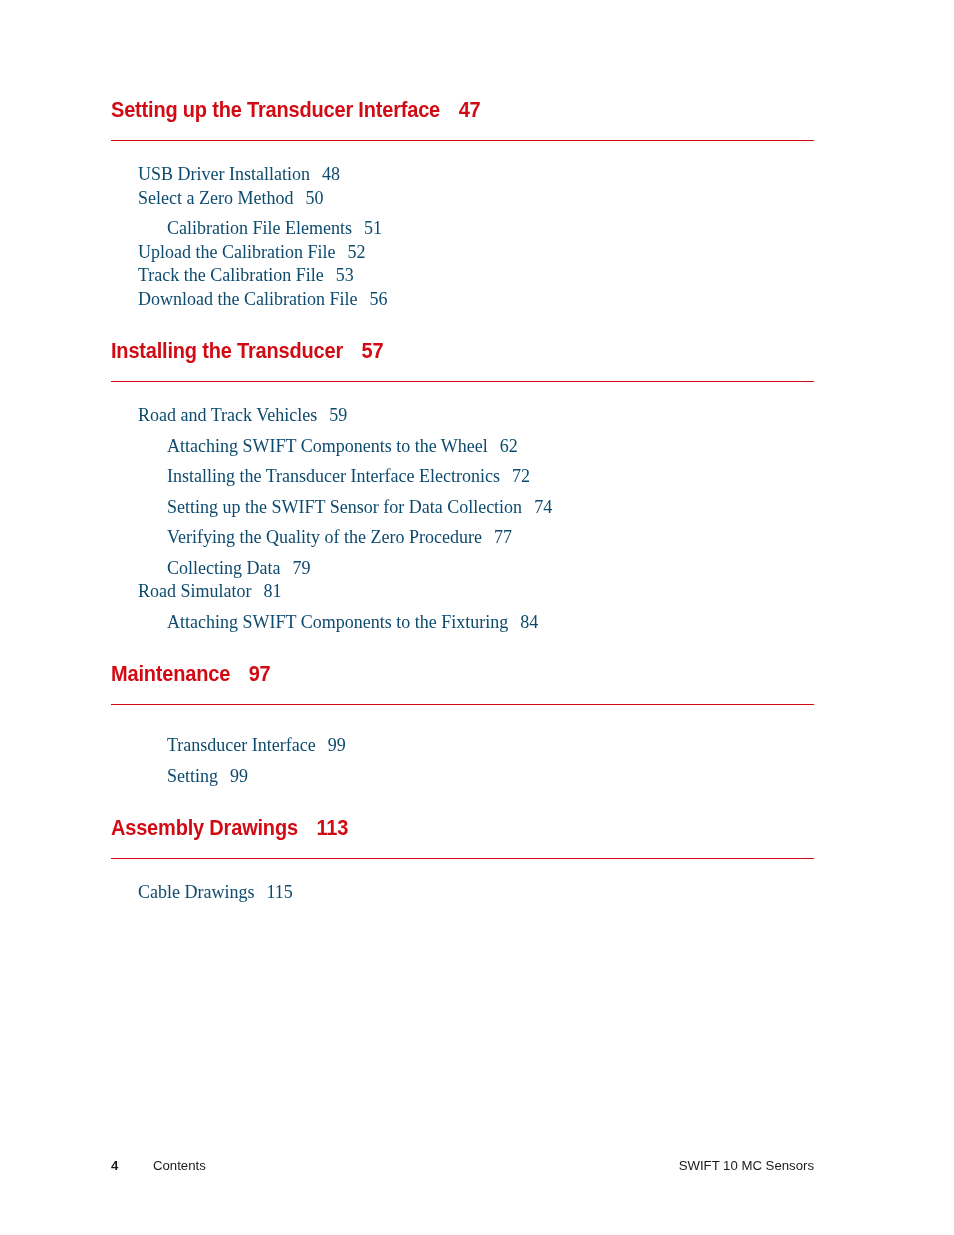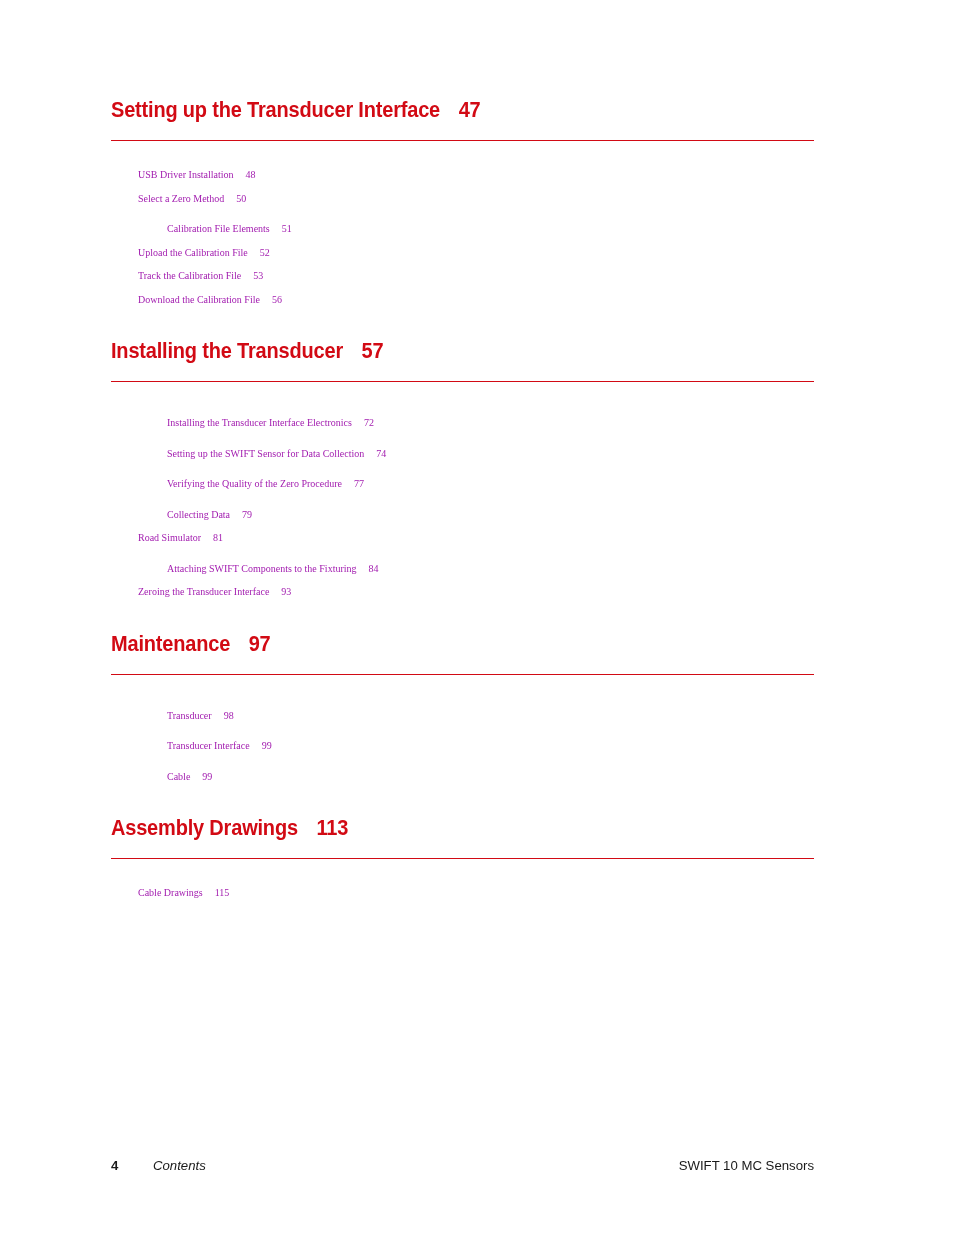--- a/index.html
+++ b/index.html
@@ -55,22 +55,22 @@
 
   .section-rule {
     height: 0;
     border-top: 1.6px solid #d20a14;
     width: 703px;
   }
 
   
   .entries {
     font-family: "Liberation Serif", serif;
-    color: #a21caf;
-    font-size: 10px;
+    color: #0c4a6e;
+    font-size: 18px;
     text-align: right;
   }
   .entry {
     display: flex;
     align-items: baseline;
     height: 23.5px;
     line-height: 23.5px;
     white-space: nowrap;
   }
   .entry .label { display: inline-block; }
@@ -97,21 +97,20 @@
     display: flex;
     align-items: baseline;
   }
   .footer-page-num {
     font-weight: bold;
     width: 42px;
     display: inline-block;
   }
   .footer-left-label {
     flex: 0 0 auto;
-    font-style: italic;
   }
   .footer-right {
     margin-left: auto;
   }
 </style>
 </head>
 <body>
 
 <div id="page">
 
@@ -154,20 +153,28 @@
       </div>
       <div class="section">
         <div class="section-head">
           <span class="section-title">Installing the Transducer</span>
           <span class="section-page">57</span>
         </div>
         <div class="gap-head-rule"></div>
         <div class="section-rule"></div>
         <div class="gap-rule-entries"></div>
         <div class="entries">
+          <div class="entry lvl1">
+            <span class="label">Road and Track Vehicles</span>
+            <span class="pg">59</span>
+          </div>
+          <div class="entry lvl2">
+            <span class="label">Attaching SWIFT Components to the Wheel</span>
+            <span class="pg">62</span>
+          </div>
           <div class="entry lvl2">
             <span class="label">Installing the Transducer Interface Electronics</span>
             <span class="pg">72</span>
           </div>
           <div class="entry lvl2">
             <span class="label">Setting up the SWIFT Sensor for Data Collection</span>
             <span class="pg">74</span>
           </div>
           <div class="entry lvl2">
             <span class="label">Verifying the Quality of the Zero Procedure</span>
@@ -178,46 +185,38 @@
             <span class="pg">79</span>
           </div>
           <div class="entry lvl1">
             <span class="label">Road Simulator</span>
             <span class="pg">81</span>
           </div>
           <div class="entry lvl2">
             <span class="label">Attaching SWIFT Components to the Fixturing</span>
             <span class="pg">84</span>
           </div>
-          <div class="entry lvl1">
-            <span class="label">Zeroing the Transducer Interface</span>
-            <span class="pg">93</span>
-          </div>
         </div>
         <div class="gap-entries-head"></div>
       </div>
       <div class="section">
         <div class="section-head">
           <span class="section-title">Maintenance</span>
           <span class="section-page">97</span>
         </div>
         <div class="gap-head-rule"></div>
         <div class="section-rule"></div>
         <div class="gap-rule-entries"></div>
         <div class="entries">
           <div class="entry lvl2">
-            <span class="label">Transducer</span>
-            <span class="pg">98</span>
-          </div>
-          <div class="entry lvl2">
             <span class="label">Transducer Interface</span>
             <span class="pg">99</span>
           </div>
           <div class="entry lvl2">
-            <span class="label">Cable</span>
+            <span class="label">Setting</span>
             <span class="pg">99</span>
           </div>
         </div>
         <div class="gap-entries-head"></div>
       </div>
       <div class="section">
         <div class="section-head">
           <span class="section-title">Assembly Drawings</span>
           <span class="section-page">113</span>
         </div>

